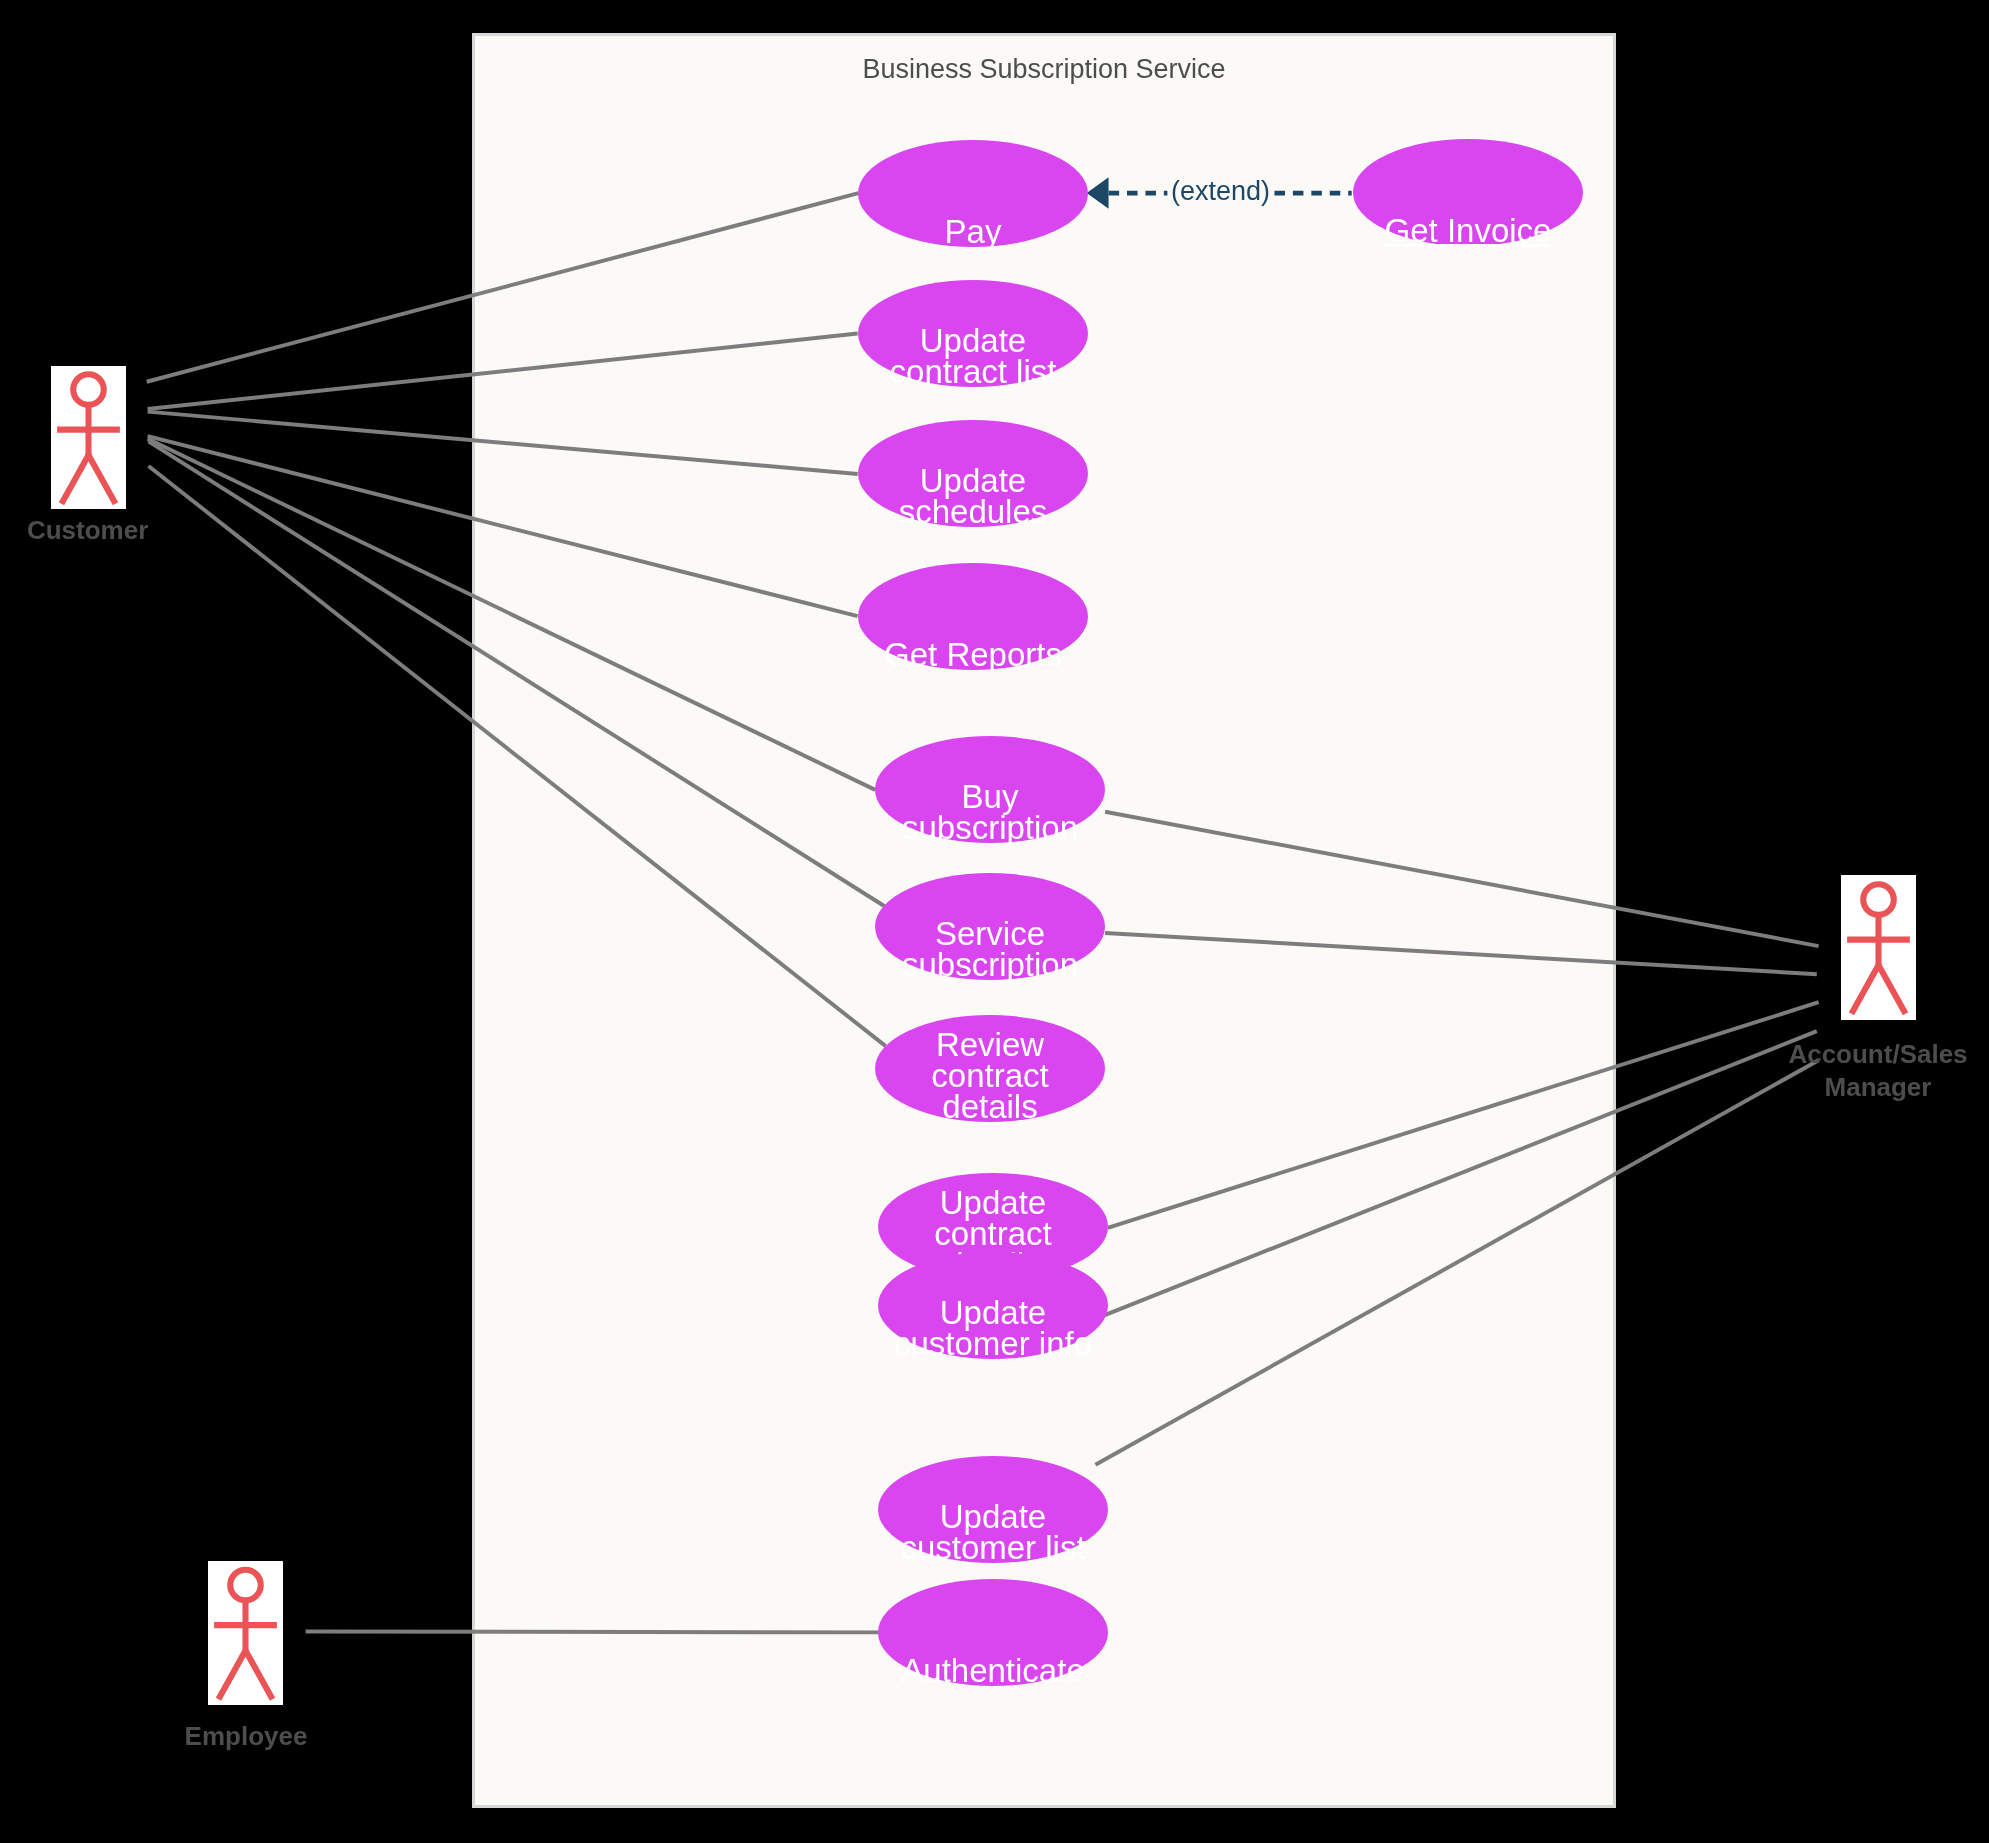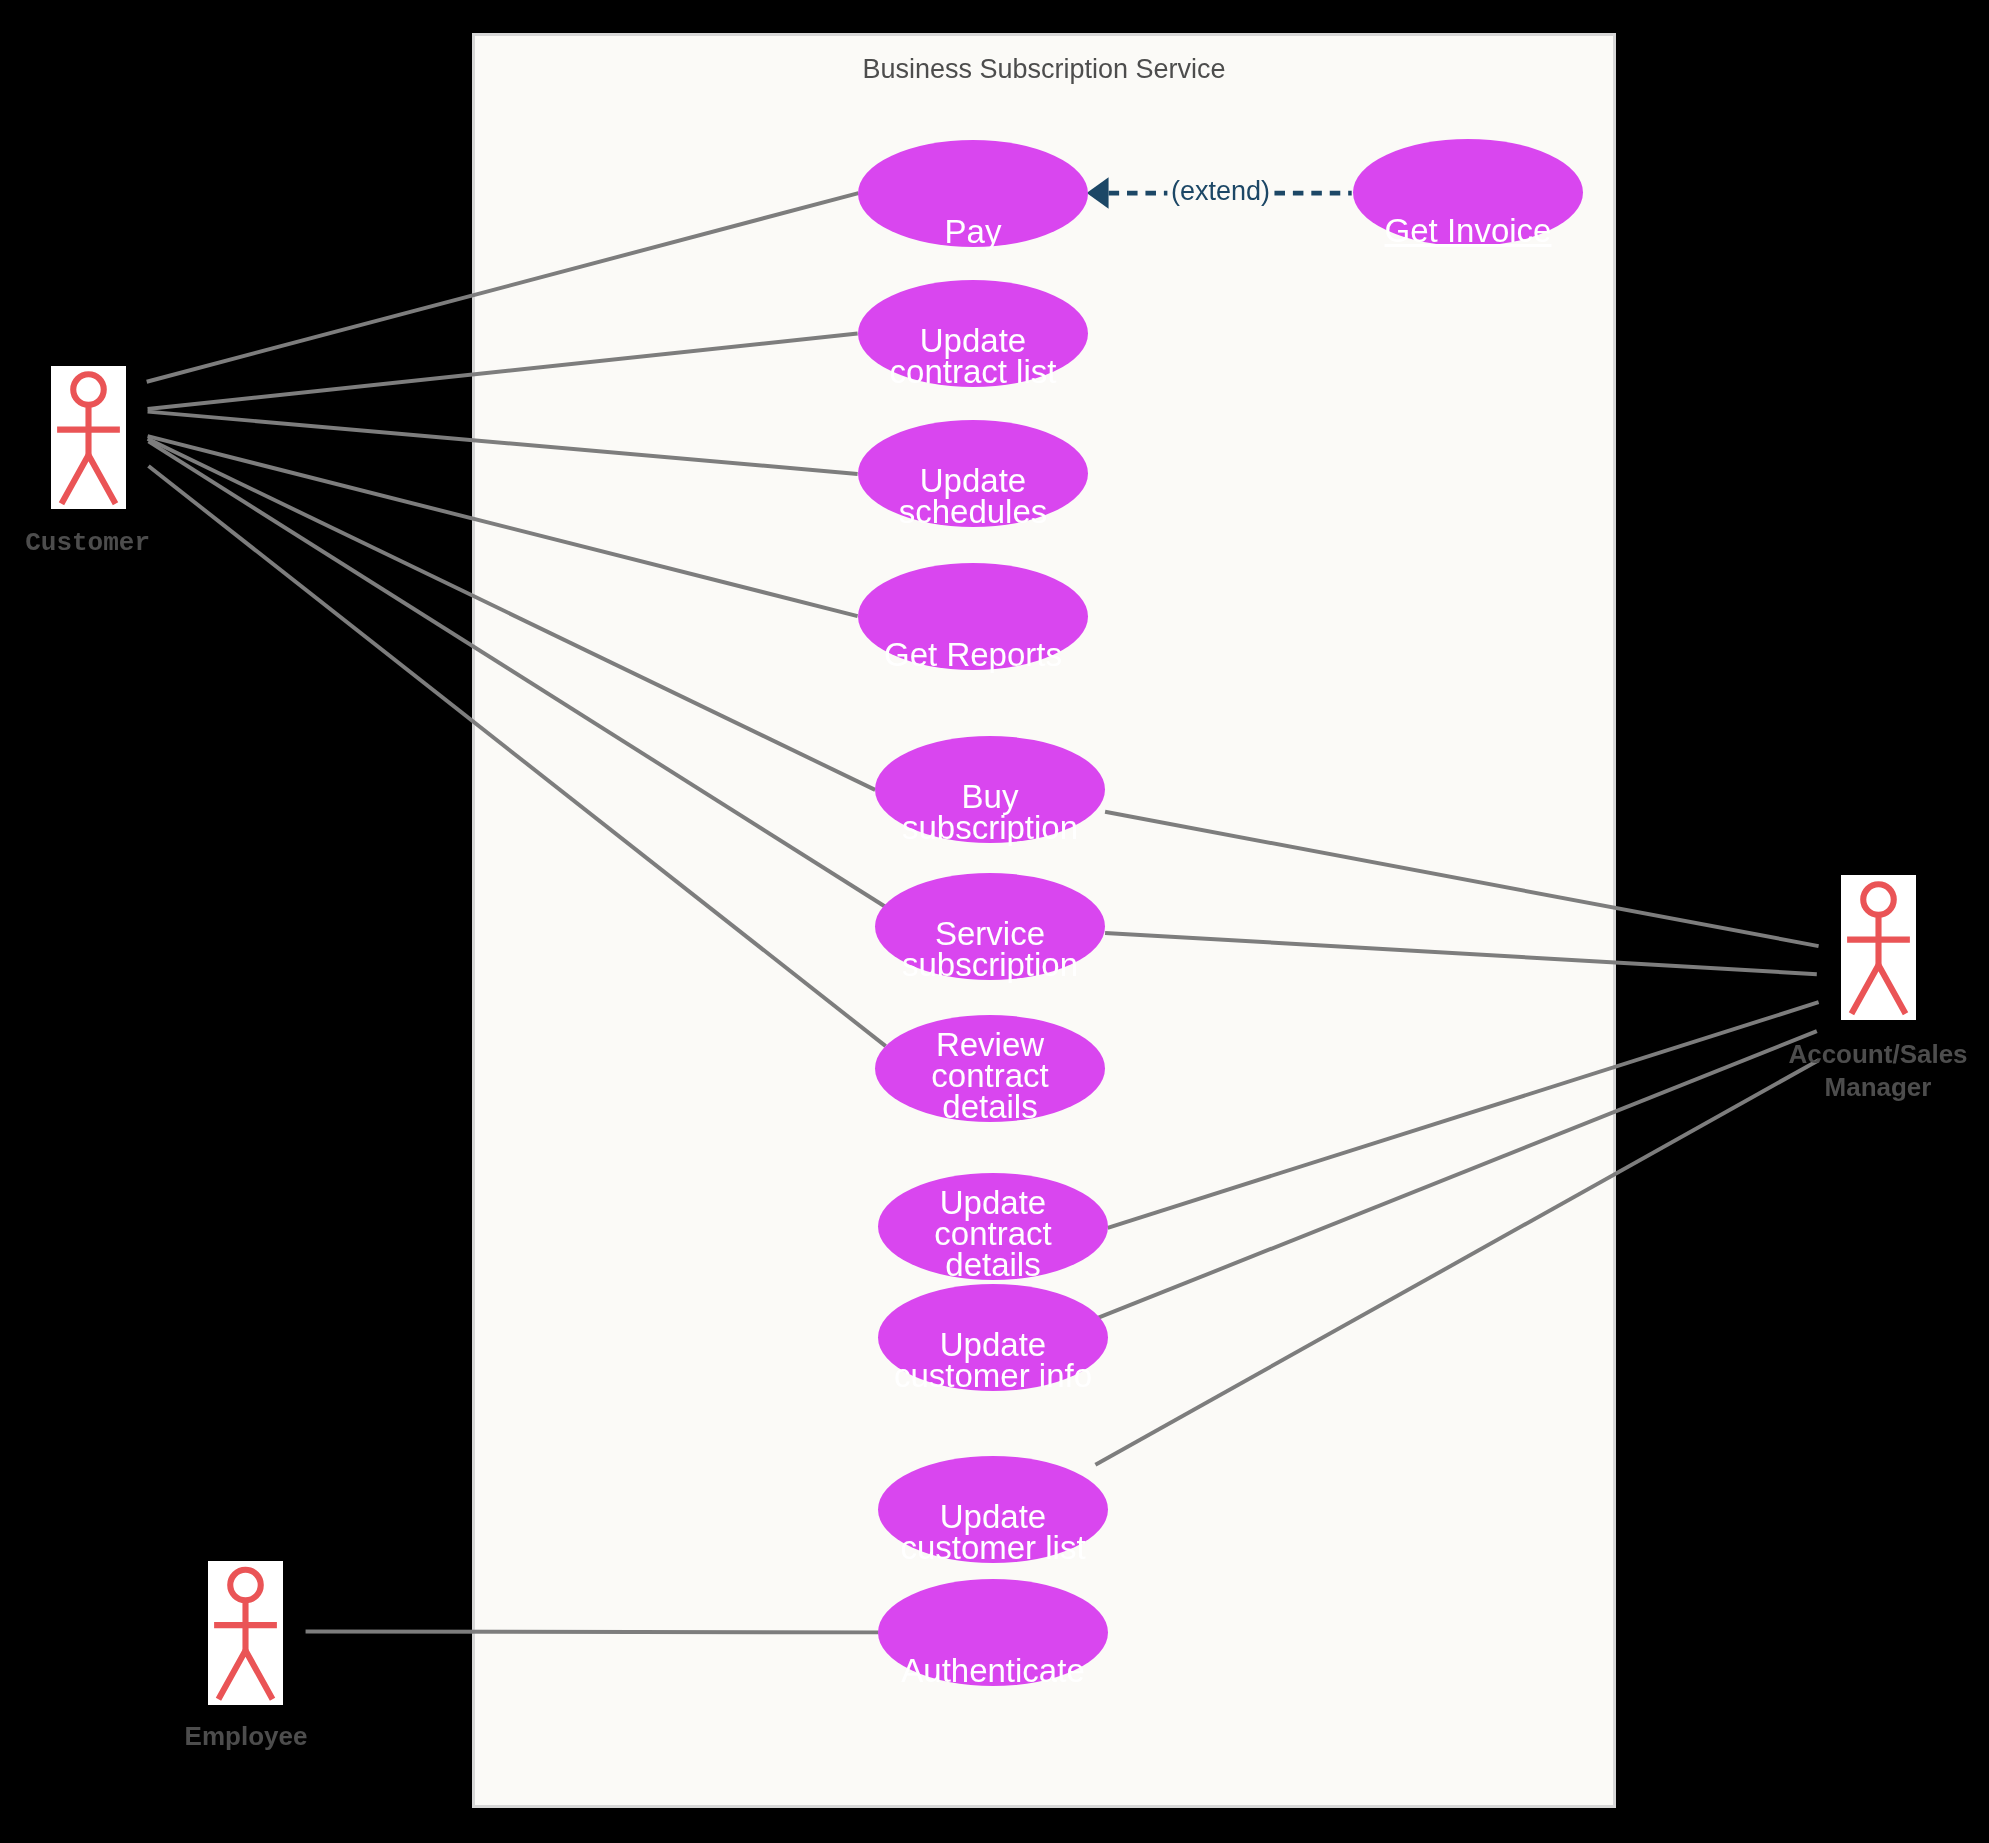--- a/index.html
+++ b/index.html
@@ -117,42 +117,42 @@
   </div>
   <div class="usecase" style="left:875px; top:873px;">
     <span>Service subscription</span>
   </div>
   <div class="usecase" style="left:875px; top:1015px;">
     <span>Review contract details</span>
   </div>
   <div class="usecase" style="left:878px; top:1173px;">
     <span>Update contract details</span>
   </div>
-  <div class="usecase" style="left:878px; top:1284px;">
+  <div class="usecase" style="left:878px; top:1252px;">
     <span>Update customer info</span>
   </div>
   <div class="usecase" style="left:878px; top:1456px;">
     <span>Update customer list</span>
   </div>
   <div class="usecase" style="left:878px; top:1579px;">
     <span>Authenticate</span>
   </div>
   <div class="usecase" style="left:1353px; top:139px;text-decoration:underline;">
     <span>Get Invoice</span>
   </div>
 
   <div class="actor" style="left:51px; top:366px; width:75px; height:143px;">
     <svg width="75" height="143" viewBox="0 0 86 164" fill="none" stroke="#ea5456" stroke-width="7">
       <circle cx="43" cy="27" r="17.5"></circle>
       <line x1="43" y1="44.5" x2="43" y2="102"></line>
       <line x1="7" y1="73" x2="79" y2="73"></line>
       <path d="M12,158 L43,102 L74,158"></path>
     </svg>
   </div>
-  <div class="actor-label" style="left:17.6px; top:527px; width:140px;font-family:Liberation Mono, monospace;">Customer</div>
+  <div class="actor-label" style="left:17.6px; top:514px; width:140px;">Customer</div>
 
   <div class="actor" style="left:1841px; top:875px; width:75px; height:145px;">
     <svg width="75" height="145" viewBox="0 0 86 164" fill="none" stroke="#ea5456" stroke-width="7">
       <circle cx="43" cy="27" r="17.5"></circle>
       <line x1="43" y1="44.5" x2="43" y2="102"></line>
       <line x1="7" y1="73" x2="79" y2="73"></line>
       <path d="M12,158 L43,102 L74,158"></path>
     </svg>
   </div>
   <div class="actor-label" style="left:1762px; top:1038px; width:232px;">Account/Sales Manager</div>

